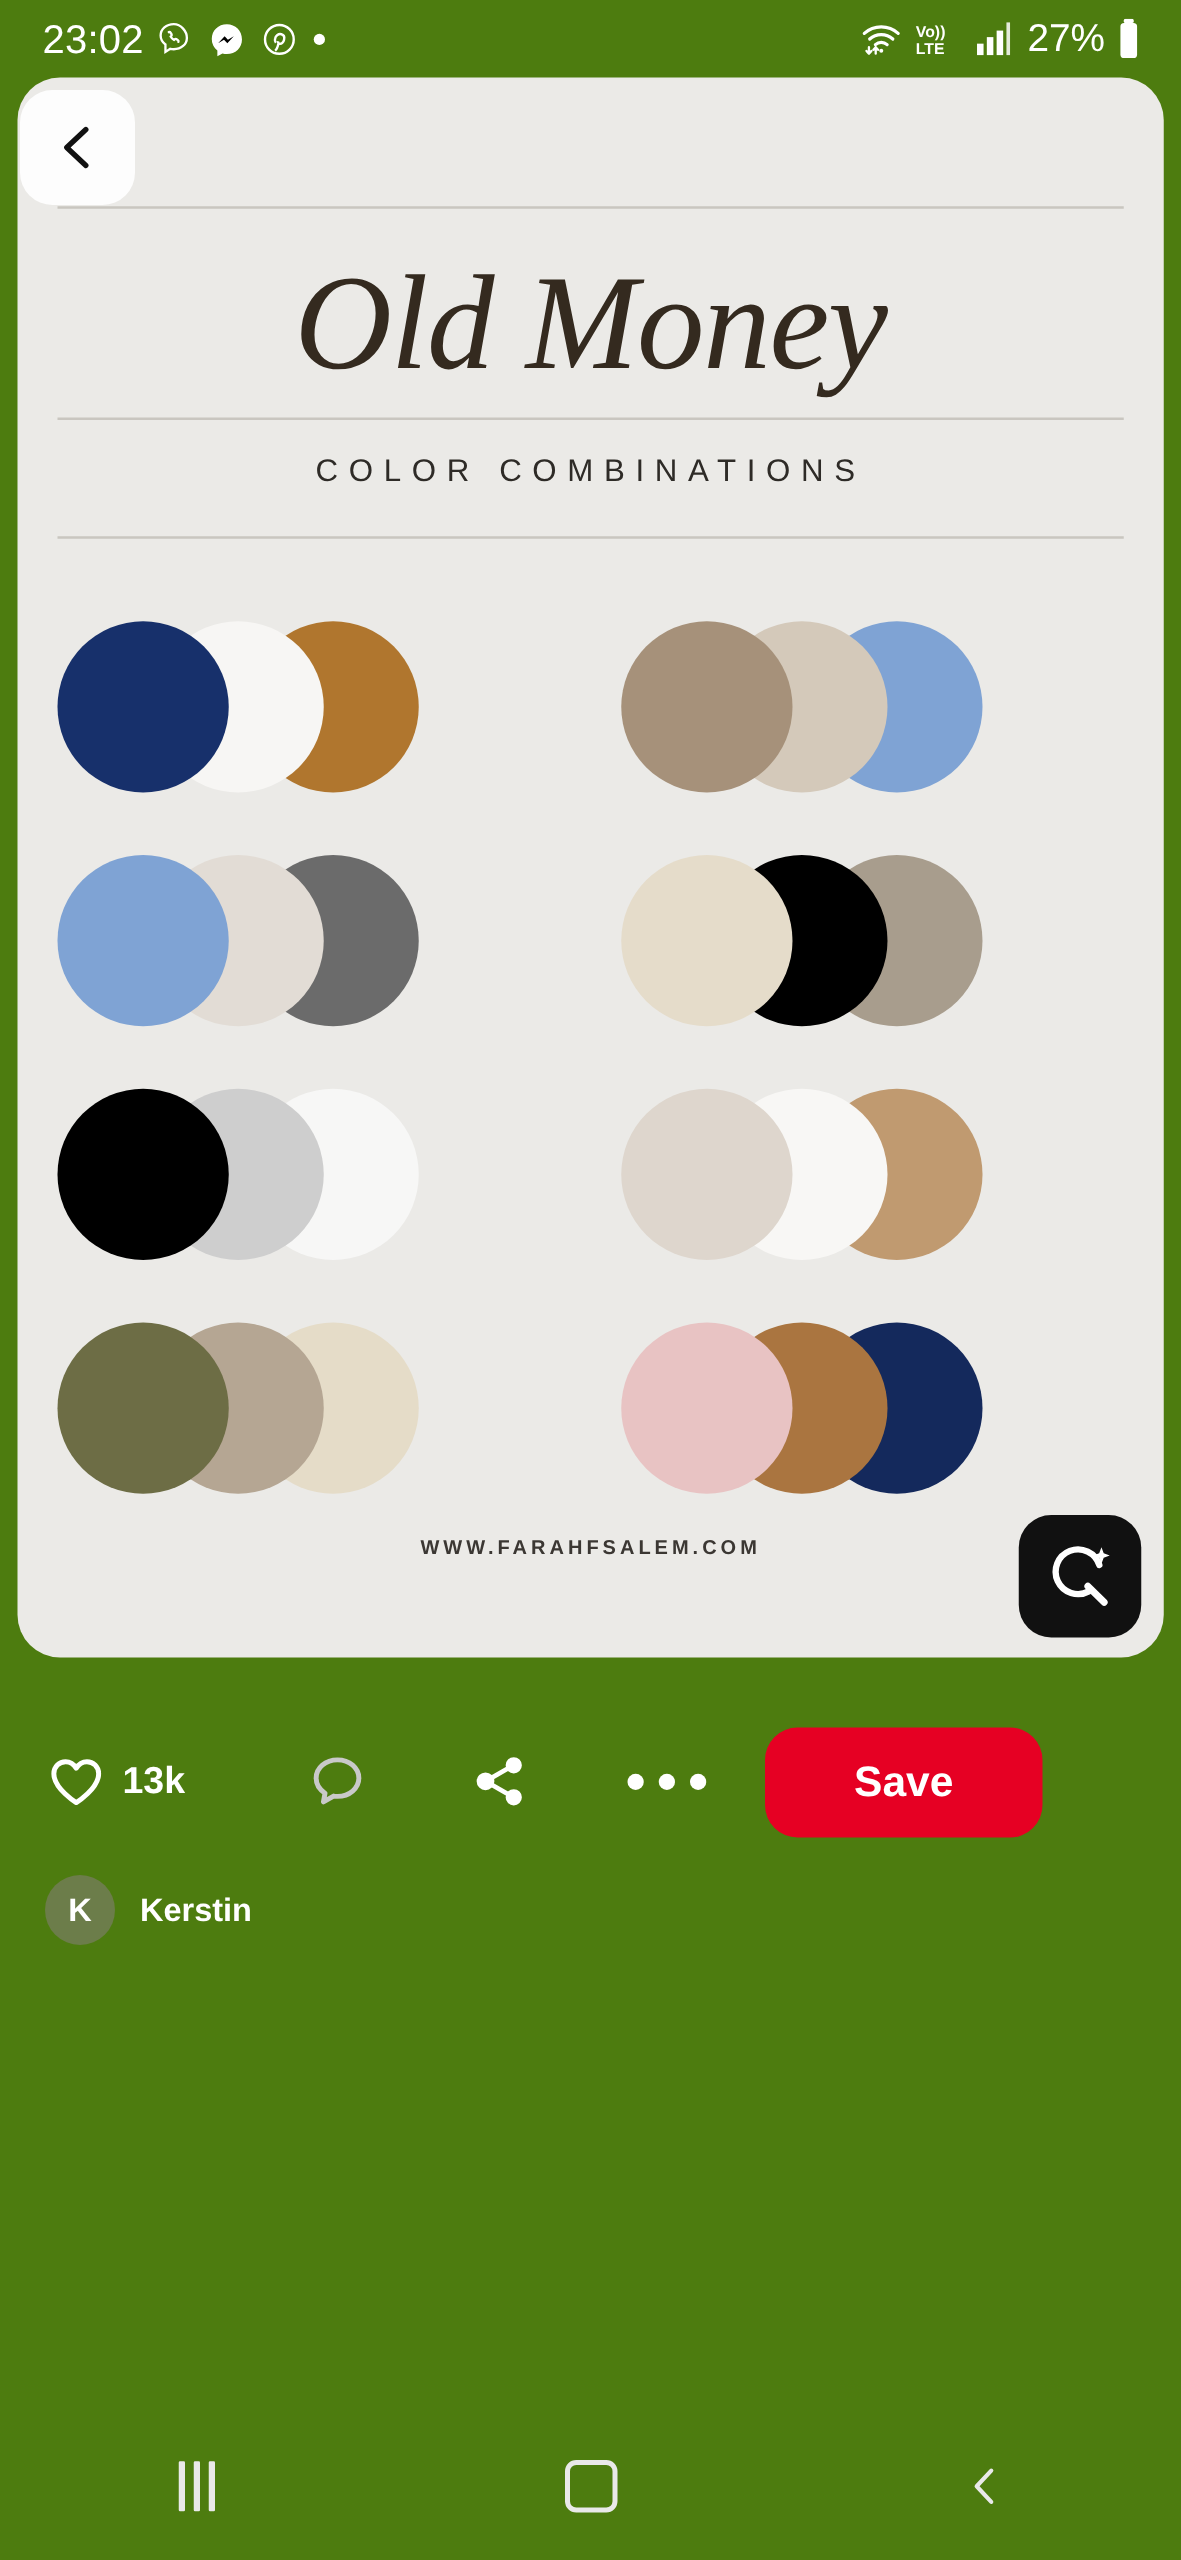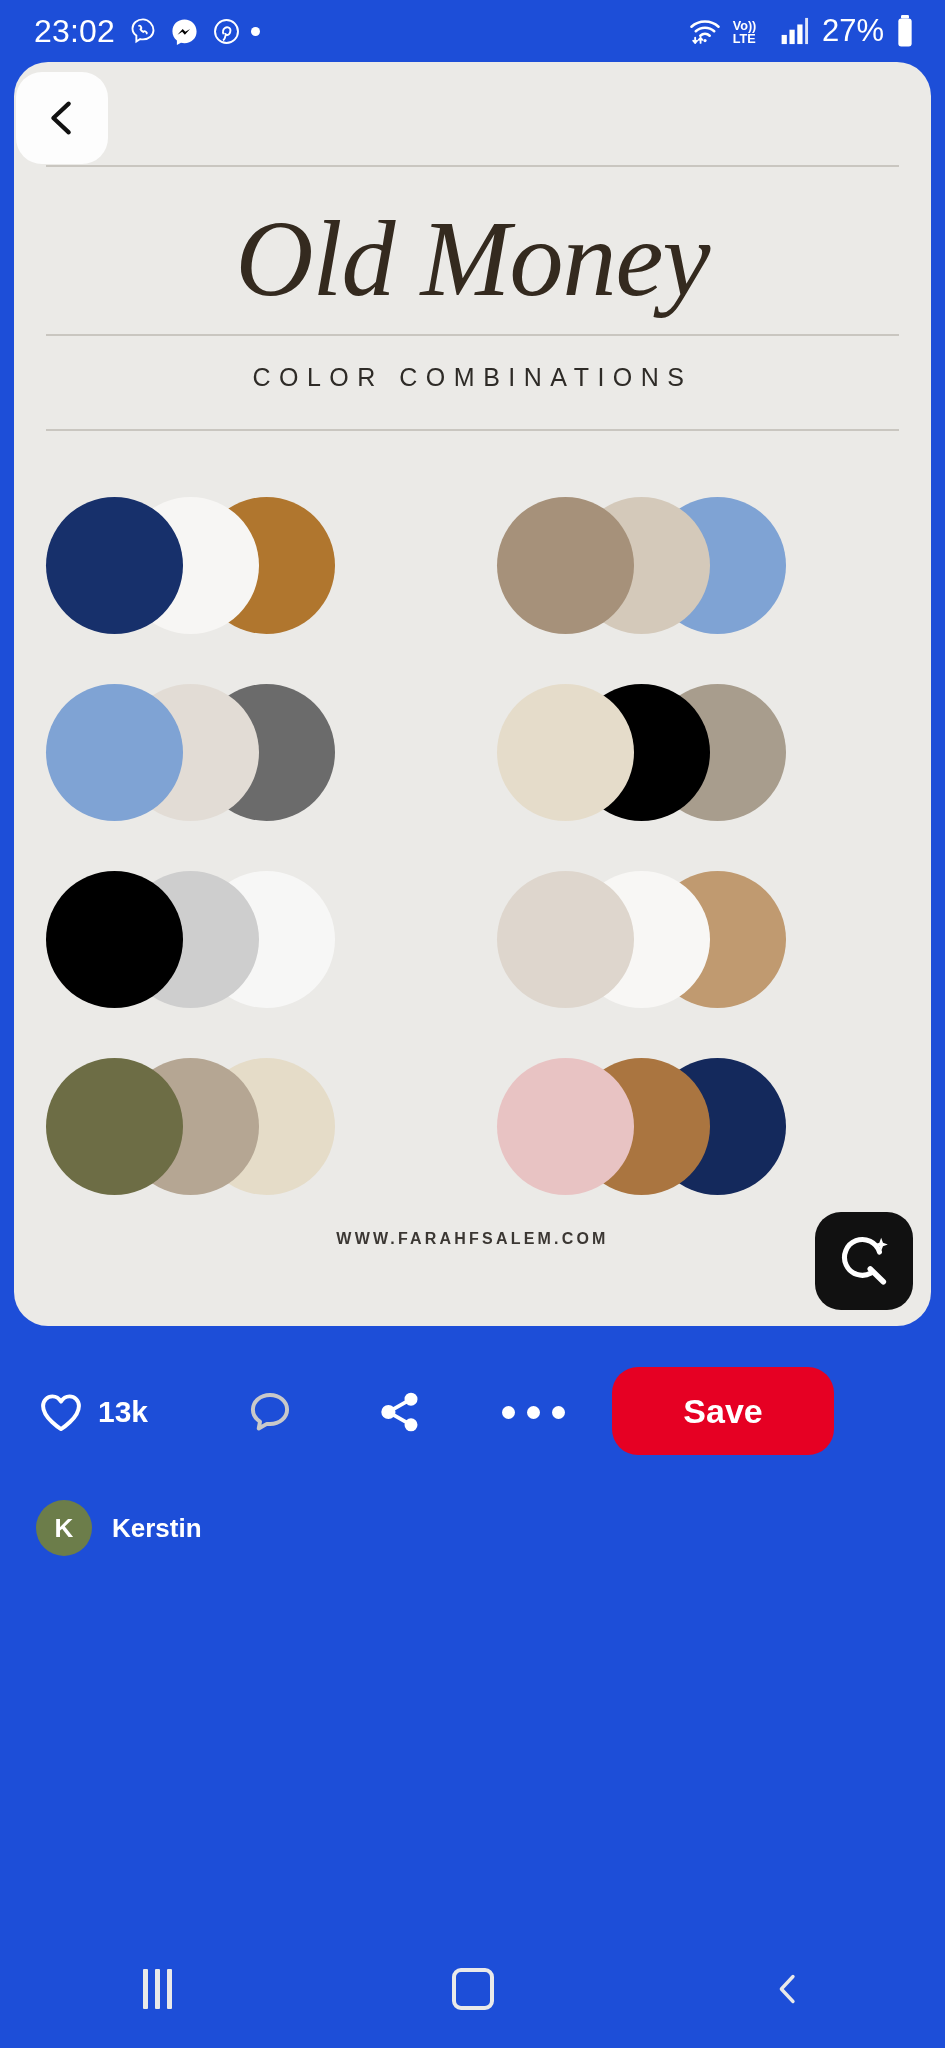--- a/index.html
+++ b/index.html
@@ -2,34 +2,34 @@
 <html><head>
 <meta charset="utf-8">
 <style>
   * { margin:0; padding:0; box-sizing:border-box; }
   html,body {
     width:945px; height:2048px;
     background:#000;
     font-family:"Liberation Sans", sans-serif;
     overflow:hidden;
   }
-  #root { position:relative; width:945px; height:2048px; background:#1d4ed8; }
+  #root { position:relative; width:945px; height:2048px; background:#4d7c0f; }
 
   
   .statusbar {
     position:absolute; top:0; left:0; width:945px; height:62px;
     display:flex; align-items:center; color:#fff;
   }
   .sb-left { display:flex; align-items:center; gap:10px; margin-left:34px; }
   .sb-time { font-size:32px; letter-spacing:.2px; font-weight:400; }
   .sb-right { margin-left:auto; margin-right:30px; display:flex; align-items:center; gap:9px; }
   .sb-batt-text { font-size:31px; font-weight:400; }
   .dot-small { width:9px; height:9px; border-radius:50%; background:#fff; display:inline-block; }
 
-  .icon-badge { width:32px; height:32px; display:inline-flex; align-items:center; justify-content:flex-end; }
+  .icon-badge { width:32px; height:32px; display:inline-flex; align-items:center; justify-content:flex-start; }
 
   
   .pin-card {
     position:absolute; left:14px; top:62px;
     width:917px; height:1264px;
     background:#ebeae7;
     border-radius:34px;
     overflow:hidden;
   }
   .back-btn {
@@ -98,22 +98,22 @@
     position:absolute; right:18px; bottom:16px;
     width:98px; height:98px;
     background:#111111;
     border-radius:26px;
     display:flex; align-items:center; justify-content:center;
     z-index:6;
   }
 
   
   .actionbar {
-    position:absolute; left:0; top:1367px; width:862px; height:140px;
-    display:flex; align-items:flex-start;
+    position:absolute; left:0; top:1330px; width:862px; height:140px;
+    display:flex; align-items:flex-end;
   }
   .ab-left { display:flex; align-items:center; gap:0; margin-left:36px; }
   .ab-item { display:flex; align-items:center; justify-content:center; height:90px; }
   .like-group { display:flex; align-items:center; gap:12px; width:auto; padding-right:34px; }
   .like-count { color:#fff; font-size:30px; font-weight:700; }
   .ab-gap { width:46px; }
   .dots { display:flex; gap:12px; align-items:center; }
   .dots i { width:13px; height:13px; background:#fff; border-radius:50%; display:block; }
   .save-btn {
     margin-left:auto; margin-right:28px;

